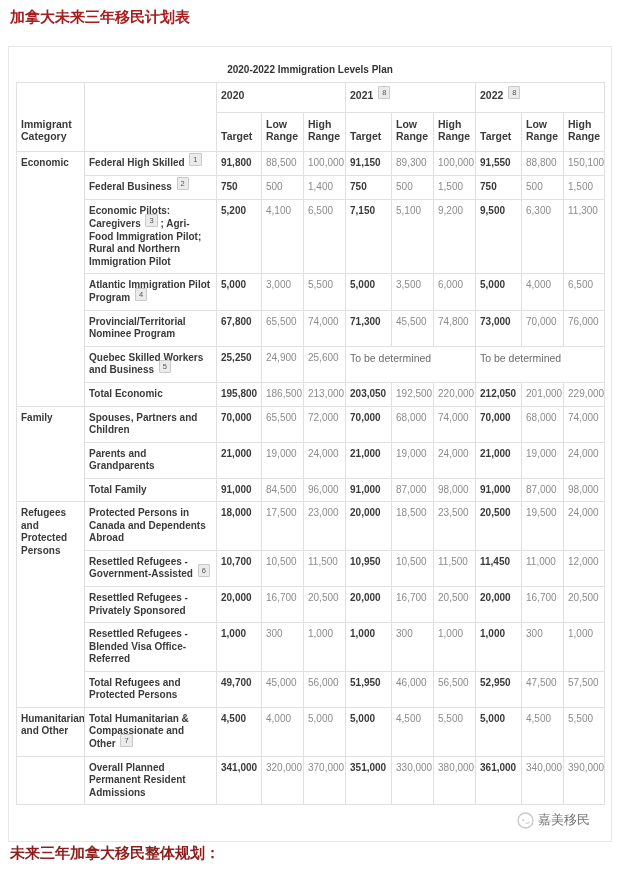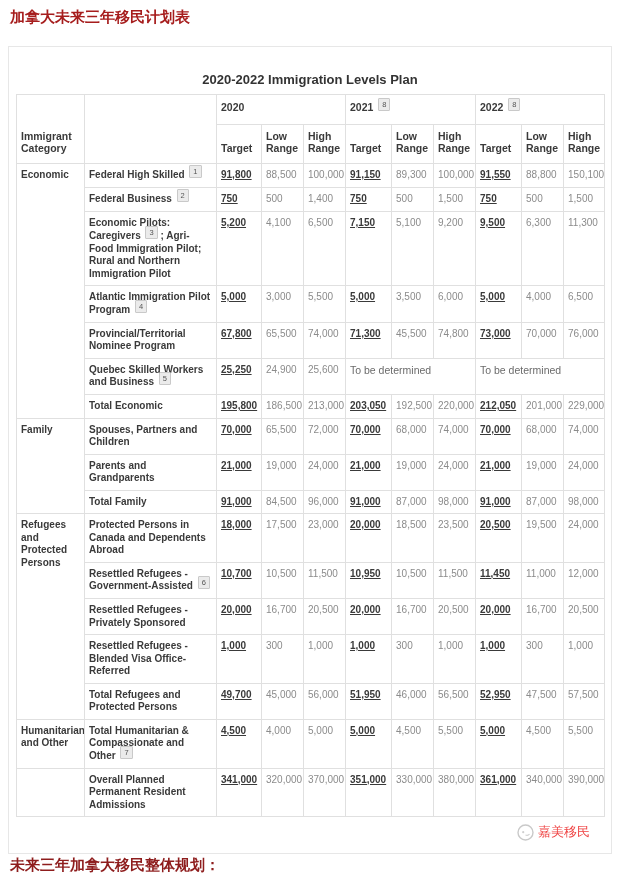--- a/index.html
+++ b/index.html
@@ -1,33 +1,33 @@
 <!DOCTYPE html>
 <html><head>
 <meta charset="utf-8">
 <style>
   html,body { margin:0; padding:0; background:#ffffff; }
   body { width:619px; font-family:"Liberation Sans","DejaVu Sans",sans-serif; }
   .page-title { color:#a61d1d; font-weight:bold; font-size:15px; margin:8px 0 19px 10px; }
   .table-card { margin-left:8px; width:604px; box-sizing:border-box; border:1px solid #e7e7e7; background:#fff; padding:7px 7px 5px 7px; }
-  .table-title { text-align:center; font-weight:bold; font-size:13px; color:#333; margin:18px 0 7px 0; }
+  .table-title { text-align:center; font-weight:bold; font-size:10px; color:#333; margin:10px 0 7px 0; }
   table.levels { border-collapse:collapse; table-layout:fixed; width:588px; color:#3a3a3a; }
   table.levels th, table.levels td { border:1px solid #e0e0e0; padding:5px 4px; text-align:left; overflow:hidden; }
   table.levels th { vertical-align:bottom; font-weight:bold; font-size:10.5px; padding-bottom:9px; }
   table.levels th.yearh { vertical-align:top; padding-top:6px; }
   table.levels td { vertical-align:top; font-size:10px; line-height:1.25; }
   td.cat { font-weight:bold; font-size:10.5px; }
   td.prog { font-weight:bold; font-size:10.5px; line-height:1.3; }
-  td.num.target { font-weight:bold; color:#3a3a3a;text-decoration:underline; }
+  td.num.target { font-weight:bold; color:#3a3a3a; }
   td.num.range { color:#8b8b8b; font-weight:normal; }
   td.num.tbd { color:#6b6b6b; font-weight:normal; font-size:10.5px; }
   .fn { display:inline-block; background:#ebebeb; border:1px solid #c9c9c9; color:#555;
         font-size:7.5px; font-weight:normal; line-height:9px; padding:1px 3px;
         position:relative; top:-4px; margin-left:2px; border-radius:1px; }
-  .watermark { text-align:right; padding:6px 14px 4px 0; color:#ef4444; font-size:13px; }
+  .watermark { text-align:right; padding:6px 14px 4px 0; color:#737373; font-size:13px; }
   .watermark .wm-inner { display:inline-flex; align-items:center; gap:4px; }
   .summary-heading { color:#8e1d1d; font-weight:bold; font-size:15px; margin:2px 0 12px 10px; }
   .summary-item { font-size:15px; color:#3d3d3d; margin:0 0 9px 10px; line-height:1.25; }
 </style>
 </head>
 <body>
 
 <div class="page-title">加拿大未来三年移民计划表</div>
 
 <div class="table-card">

